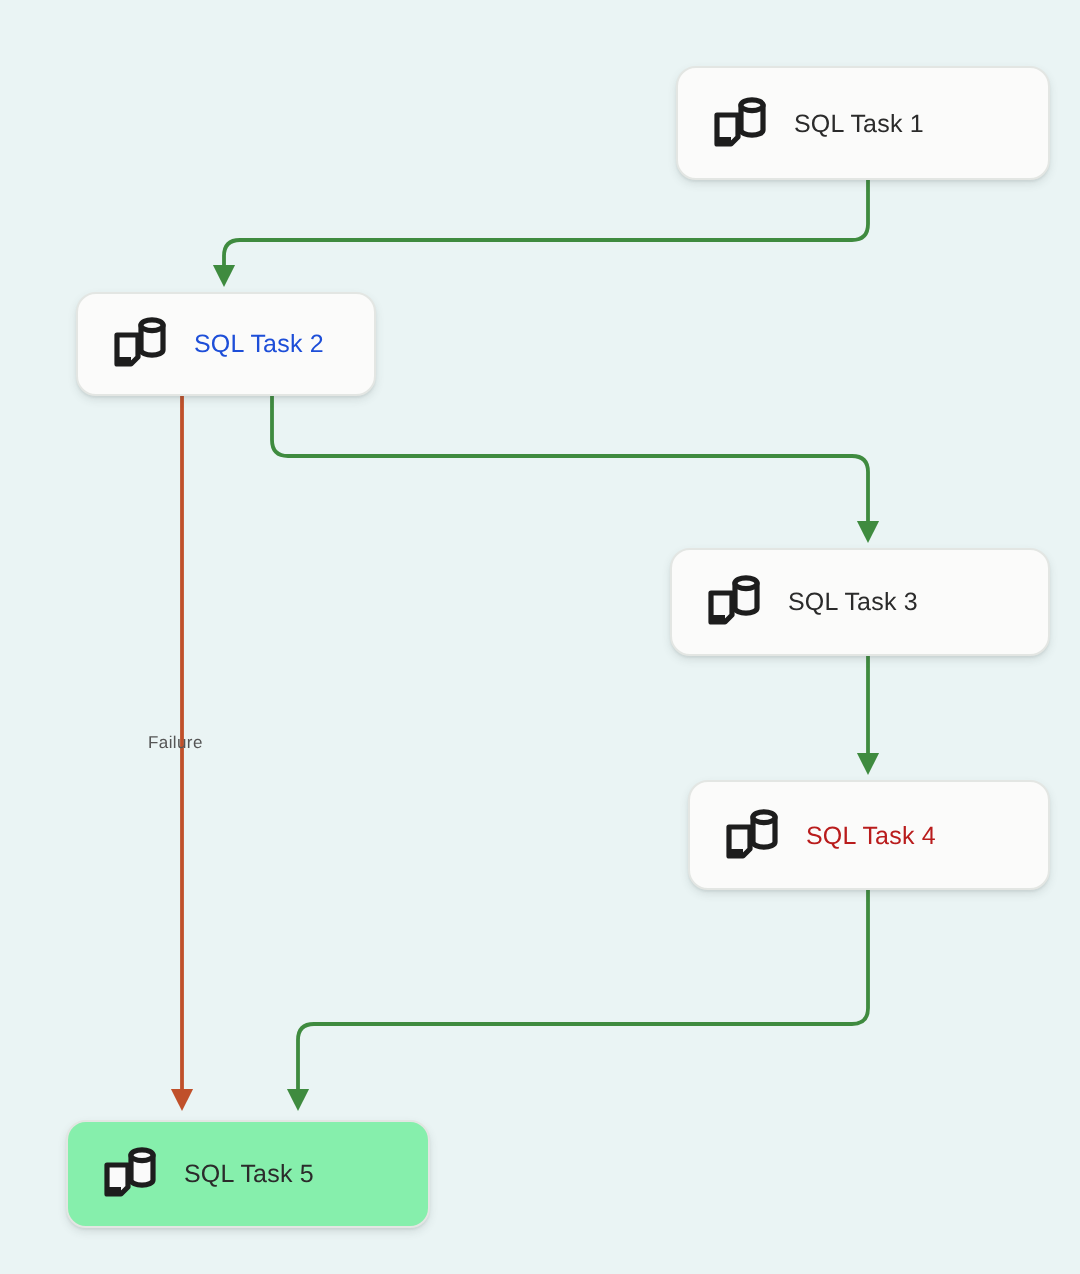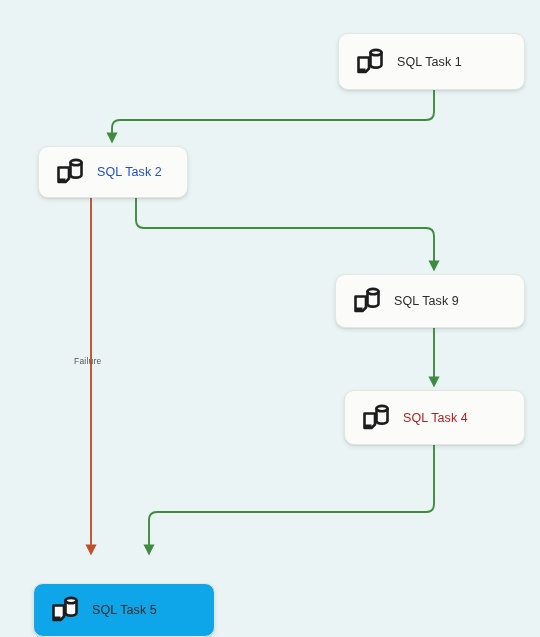--- a/index.html
+++ b/index.html
@@ -102,38 +102,38 @@
         </svg>
         <span class="node-label" style="color: #1d4ed8;">SQL Task 2</span>
       </div>
       <div class="node" style="left: 335px; top: 274px; width: 190px; height: 54px; background: rgb(251, 251, 250); border-color: rgb(227, 230, 227);">
         <svg viewBox="0 0 34 34" class="node-icon">
           <path d="M17.5 7.5 h11 v12.5 a5.5 2.6 0 0 1 -11 0 z" fill="#fafafa" stroke="#1d1d1d" stroke-width="2.6" stroke-linejoin="round"></path>
           <ellipse cx="23" cy="7.6" rx="5.5" ry="2.7" fill="#fafafa" stroke="#1d1d1d" stroke-width="2.6"></ellipse>
           <path d="M5.5 12.5 h10.5 v11 l-3.5 3.5 h-7 z" fill="#fafafa" stroke="#1d1d1d" stroke-width="2.6" stroke-linejoin="round"></path>
           <path d="M5.5 23.5 h7 v3.5 h-7 z" fill="#1d1d1d"></path>
         </svg>
-        <span class="node-label" style="color: rgb(43, 43, 43);">SQL Task 9</span>
+        <span class="node-label" style="color: rgb(43, 43, 43);">SQL Task 3</span>
       </div>
       <div class="node" style="left: 344px; top: 390px; width: 181px; height: 55px; background: rgb(251, 251, 250); border-color: rgb(227, 230, 227);">
         <svg viewBox="0 0 34 34" class="node-icon">
           <path d="M17.5 7.5 h11 v12.5 a5.5 2.6 0 0 1 -11 0 z" fill="#fafafa" stroke="#1d1d1d" stroke-width="2.6" stroke-linejoin="round"></path>
           <ellipse cx="23" cy="7.6" rx="5.5" ry="2.7" fill="#fafafa" stroke="#1d1d1d" stroke-width="2.6"></ellipse>
           <path d="M5.5 12.5 h10.5 v11 l-3.5 3.5 h-7 z" fill="#fafafa" stroke="#1d1d1d" stroke-width="2.6" stroke-linejoin="round"></path>
           <path d="M5.5 23.5 h7 v3.5 h-7 z" fill="#1d1d1d"></path>
         </svg>
         <span class="node-label" style="color: #b91c1c;">SQL Task 4</span>
       </div>
-      <div class="node" style="left: 33px; top: 560px; width: 182px; height: 54px; background: #0ea5e9; border-color: rgb(227, 230, 227); margin-top: 23px;">
+      <div class="node" style="left: 33px; top: 560px; width: 182px; height: 54px; background: #86efac; border-color: rgb(227, 230, 227);">
         <svg viewBox="0 0 34 34" class="node-icon">
           <path d="M17.5 7.5 h11 v12.5 a5.5 2.6 0 0 1 -11 0 z" fill="#fafafa" stroke="#1d1d1d" stroke-width="2.6" stroke-linejoin="round"></path>
           <ellipse cx="23" cy="7.6" rx="5.5" ry="2.7" fill="#fafafa" stroke="#1d1d1d" stroke-width="2.6"></ellipse>
           <path d="M5.5 12.5 h10.5 v11 l-3.5 3.5 h-7 z" fill="#fafafa" stroke="#1d1d1d" stroke-width="2.6" stroke-linejoin="round"></path>
           <path d="M5.5 23.5 h7 v3.5 h-7 z" fill="#1d1d1d"></path>
         </svg>
         <span class="node-label" style="color: rgb(43, 43, 43);">SQL Task 5</span>
       </div>
     </div>
   <div id="edge-label-layer">
-      <div class="edge-label" style="left: 74px; top: 356px;">Failure</div>
+      <div class="edge-label" style="left: 74px; top: 366px;">Failure</div>
     </div>
 
 </div>
 
 </body></html>

